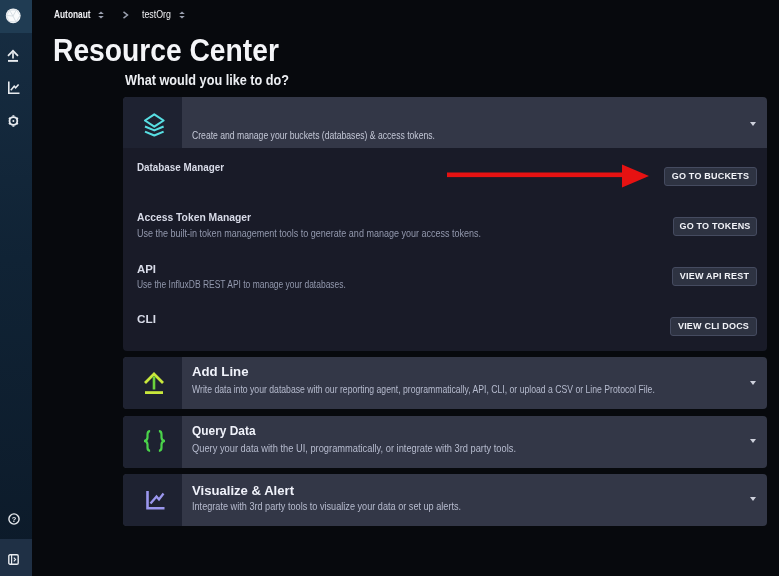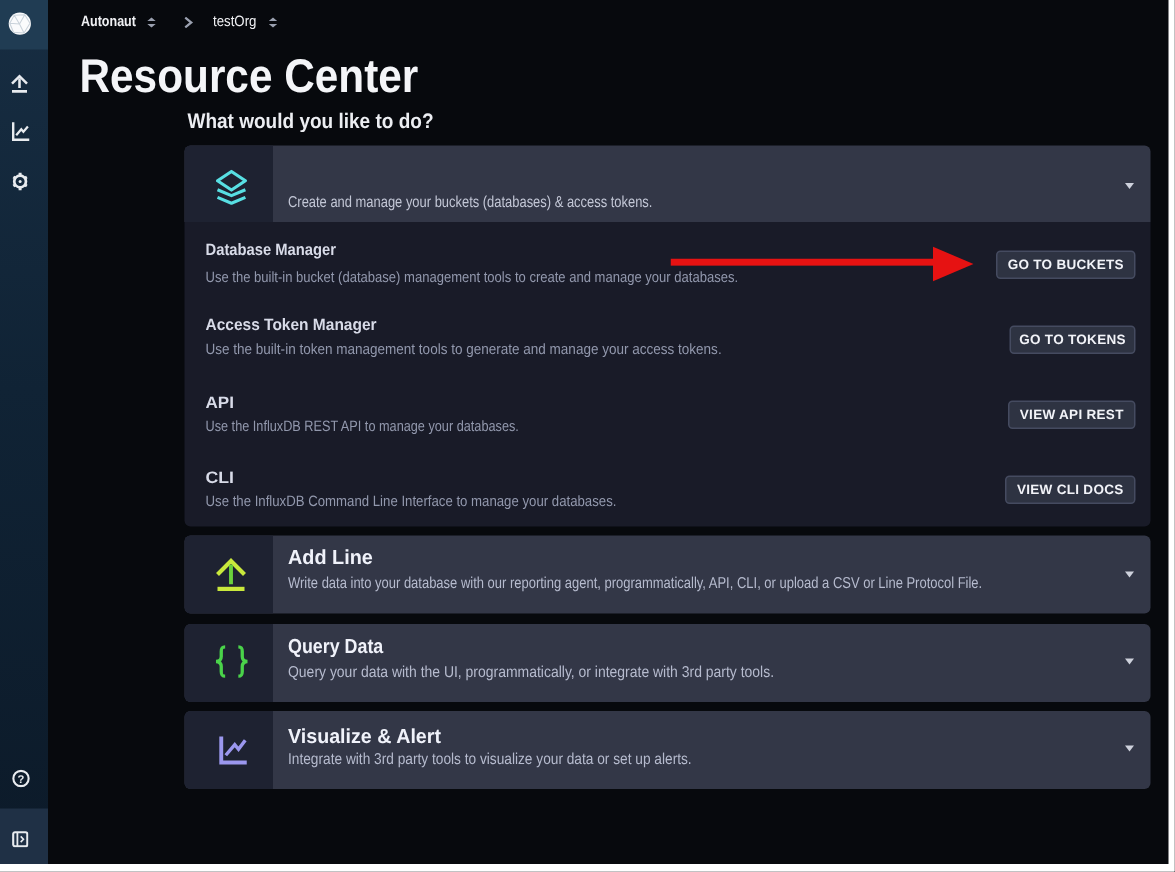--- a/index.html
+++ b/index.html
@@ -84,27 +84,25 @@
   <svg class="abs" style="left:143.8px;top:113px" width="21" height="24" viewBox="0 0 21 24">
     <path d="M10.3,1.3 L19.6,7.5 L10.3,13.7 L1,7.5 Z" stroke="#58dfe3" stroke-width="2.1" fill="none" stroke-linejoin="round"></path>
     <path d="M1,13.5 L10.3,17.4 L19.6,13.5" stroke="#58dfe3" stroke-width="2.1" fill="none" stroke-linejoin="round"></path>
     <path d="M1,18.6 L10.3,22.5 L19.6,18.6" stroke="#58dfe3" stroke-width="2.1" fill="none" stroke-linejoin="round"></path>
   </svg>
   <div class="abs" id="s1" style="left:192px;top:129px;font-size:10.5px;color:#c3c7d6;"><span class="sx" style="transform:scaleX(0.821)">Create and manage your buckets (databases) &amp; access tokens.</span></div>
   <div class="caret" style="left:749.6px;top:122.3px;"></div>
 
   <div class="pbody"></div>
   <div class="abs" id="rt1" style="left:137px;top:161px;font-size:11px;font-weight:bold;color:#d8dbe8;"><span class="sx" style="transform:scaleX(0.895)">Database Manager</span></div>
-  <div class="abs" id="rd1" style="left:137px;top:179.5px;font-size:10px;color:#9298ad;"><span class="sx" style="transform:scaleX(0.869)">Use the built-in bucket (database) management tools to create and manage your databases.</span></div>
   <div class="abs" id="rt2" style="left:137px;top:210.5px;font-size:11px;font-weight:bold;color:#d8dbe8;"><span class="sx" style="transform:scaleX(0.939)">Access Token Manager</span></div>
   <div class="abs" id="rd2" style="left:137px;top:228px;font-size:10px;color:#9298ad;"><span class="sx" style="transform:scaleX(0.901)">Use the built-in token management tools to generate and manage your access tokens.</span></div>
   <div class="abs" id="rt3" style="left:137px;top:263px;font-size:11px;font-weight:bold;color:#d8dbe8;"><span class="sx" style="transform:scaleX(1.036)">API</span></div>
   <div class="abs" id="rd3" style="left:137px;top:279px;font-size:10px;color:#9298ad;"><span class="sx" style="transform:scaleX(0.847)">Use the InfluxDB REST API to manage your databases.</span></div>
   <div class="abs" id="rt4" style="left:137px;top:312.5px;font-size:11px;font-weight:bold;color:#d8dbe8;"><span class="sx" style="transform:scaleX(1.071)">CLI</span></div>
-  <div class="abs" id="rd4" style="left:137px;top:328.5px;font-size:10px;color:#9298ad;"><span class="sx" style="transform:scaleX(0.880)">Use the InfluxDB Command Line Interface to manage your databases.</span></div>
 
   <div class="btn" id="b1" style="left:664px;top:167px;width:93px;height:19px;font-size:9px;letter-spacing:0.2px;line-height:17.5px;">GO TO BUCKETS</div>
   <div class="btn" id="b2" style="left:673px;top:217px;width:84px;height:19px;font-size:9px;letter-spacing:0.2px;line-height:17.5px;">GO TO TOKENS</div>
   <div class="btn" id="b3" style="left:672px;top:267px;width:85px;height:19px;font-size:9px;letter-spacing:0.2px;line-height:17.5px;">VIEW API REST</div>
   <div class="btn" id="b4" style="left:670px;top:317px;width:87px;height:19px;font-size:9px;letter-spacing:0.2px;line-height:17.5px;">VIEW CLI DOCS</div>
 
   <svg class="abs" style="left:447px;top:163px" width="204" height="26" viewBox="0 0 204 26">
     <rect x="0" y="9.5" width="178" height="4.6" fill="#e61212"></rect>
     <polygon points="175,1.5 175,24.5 202,13" fill="#e61212"></polygon>
   </svg>

